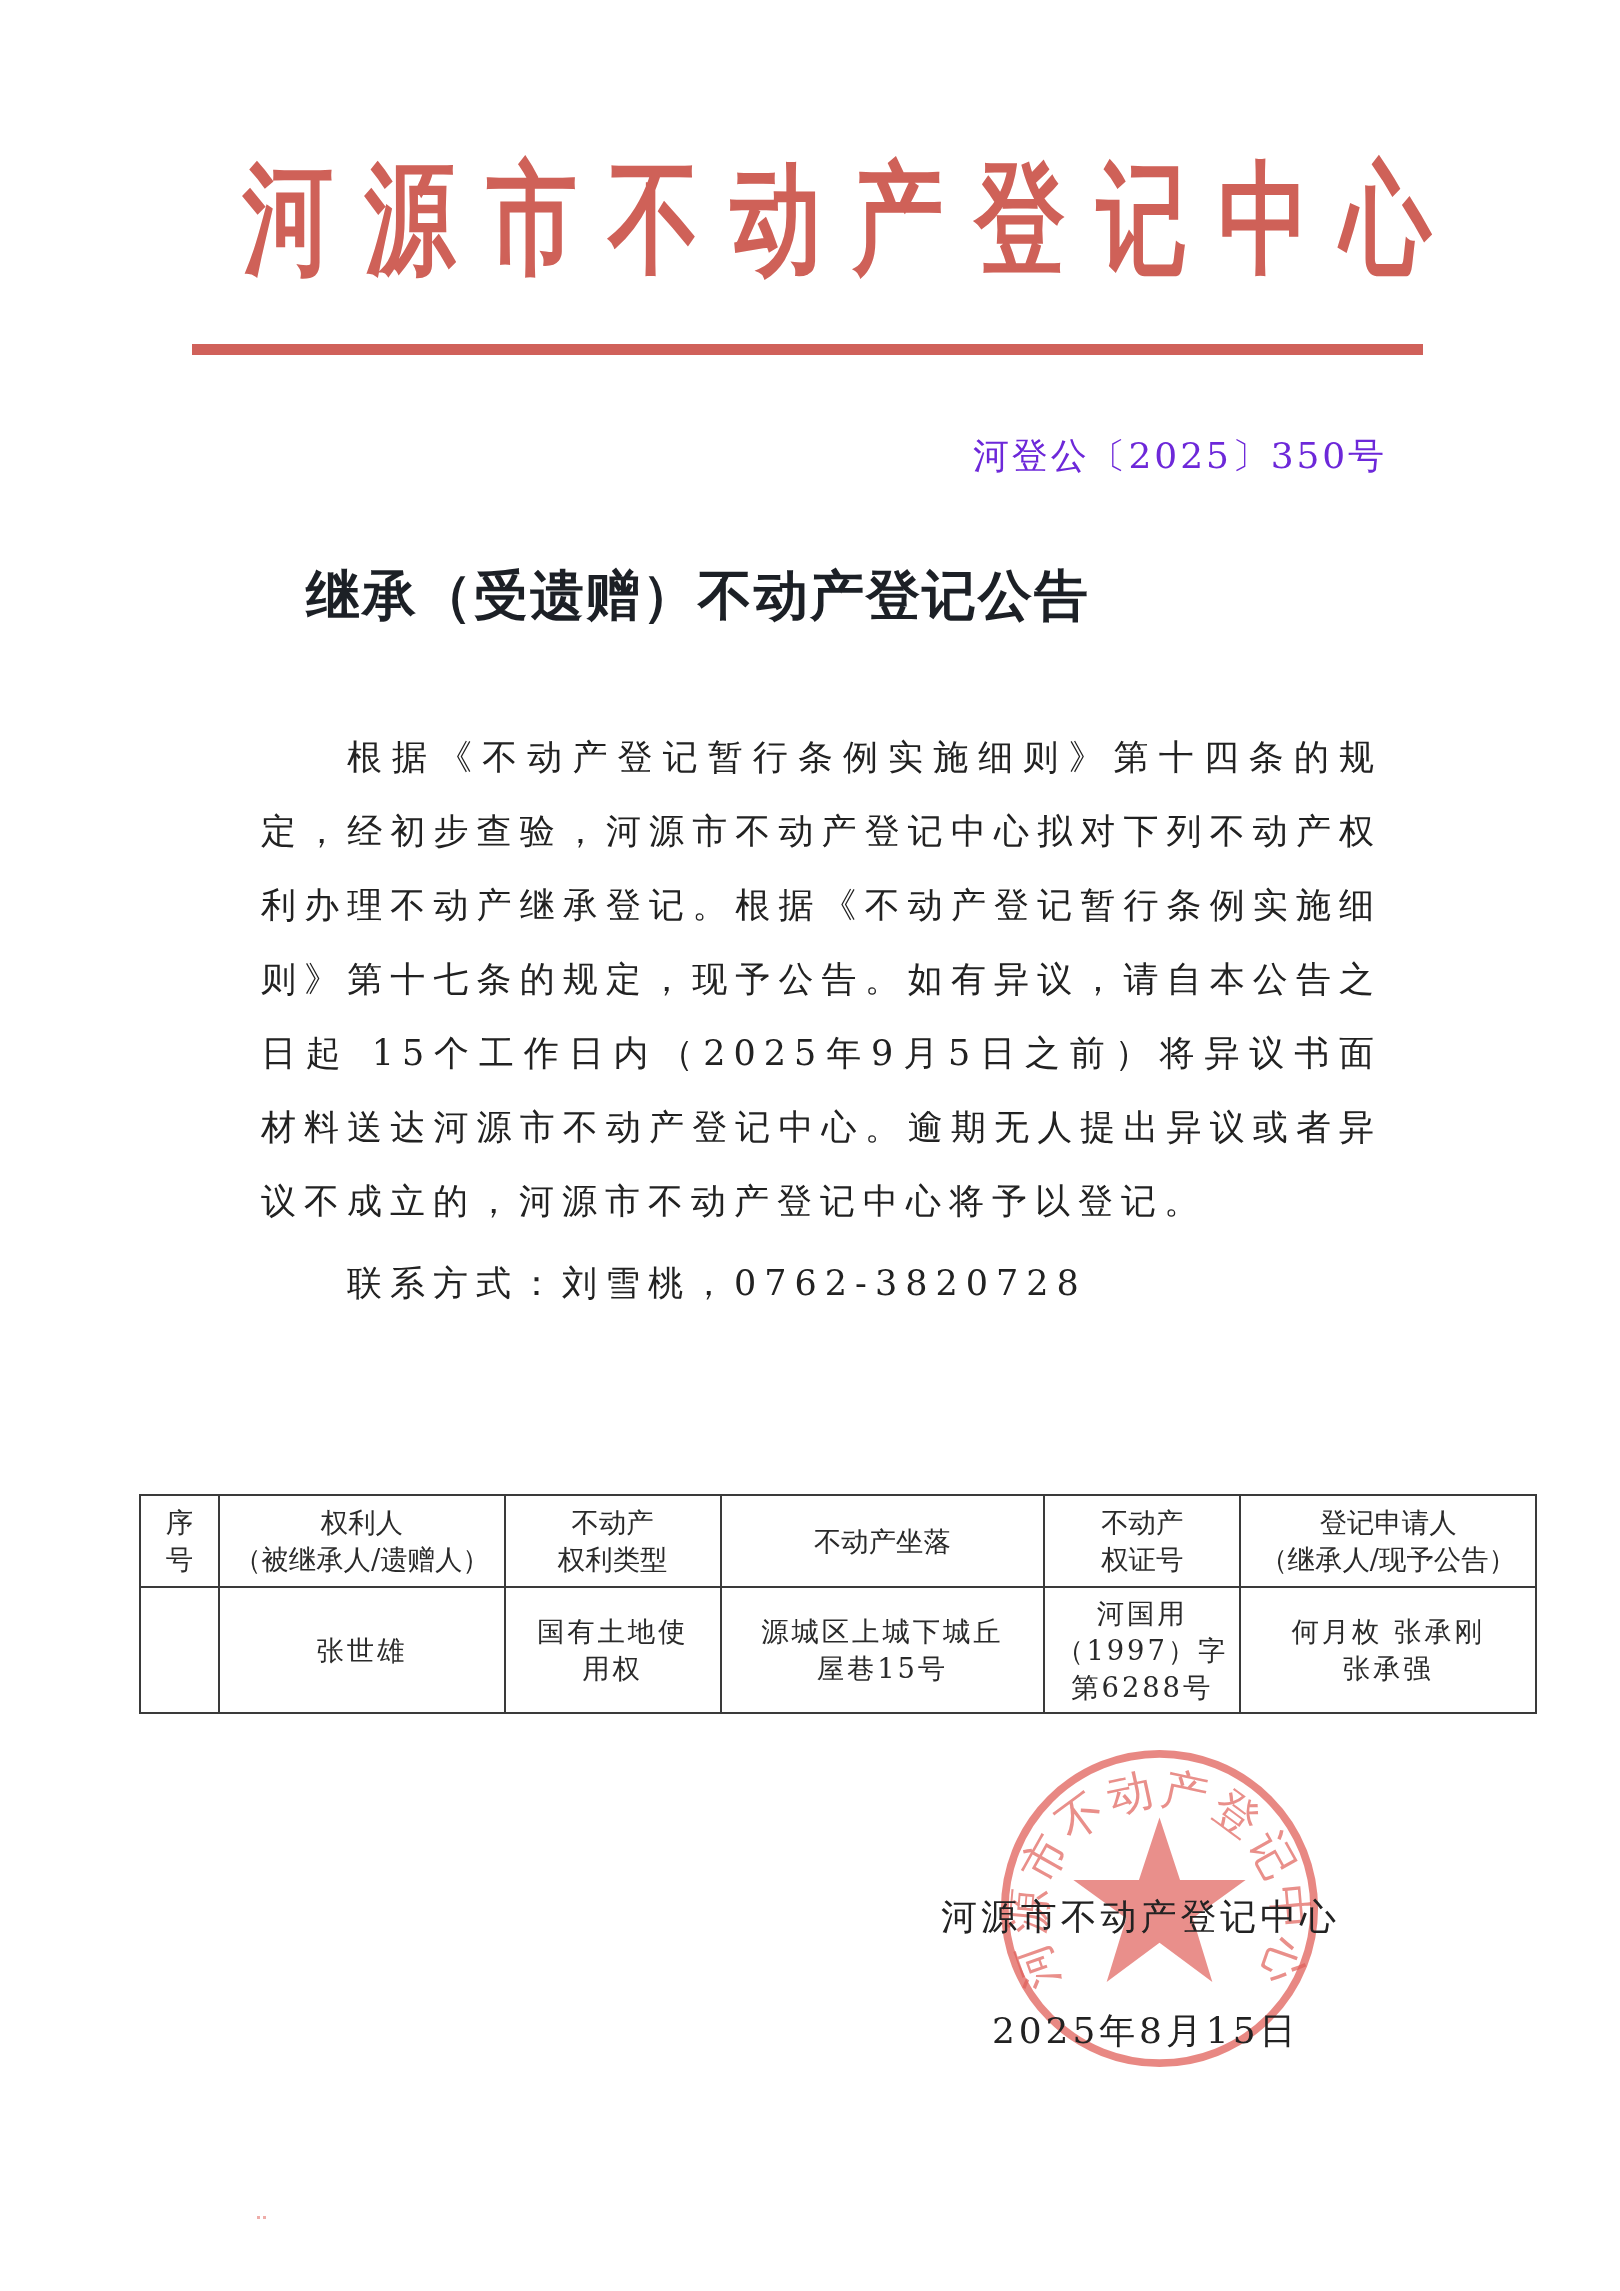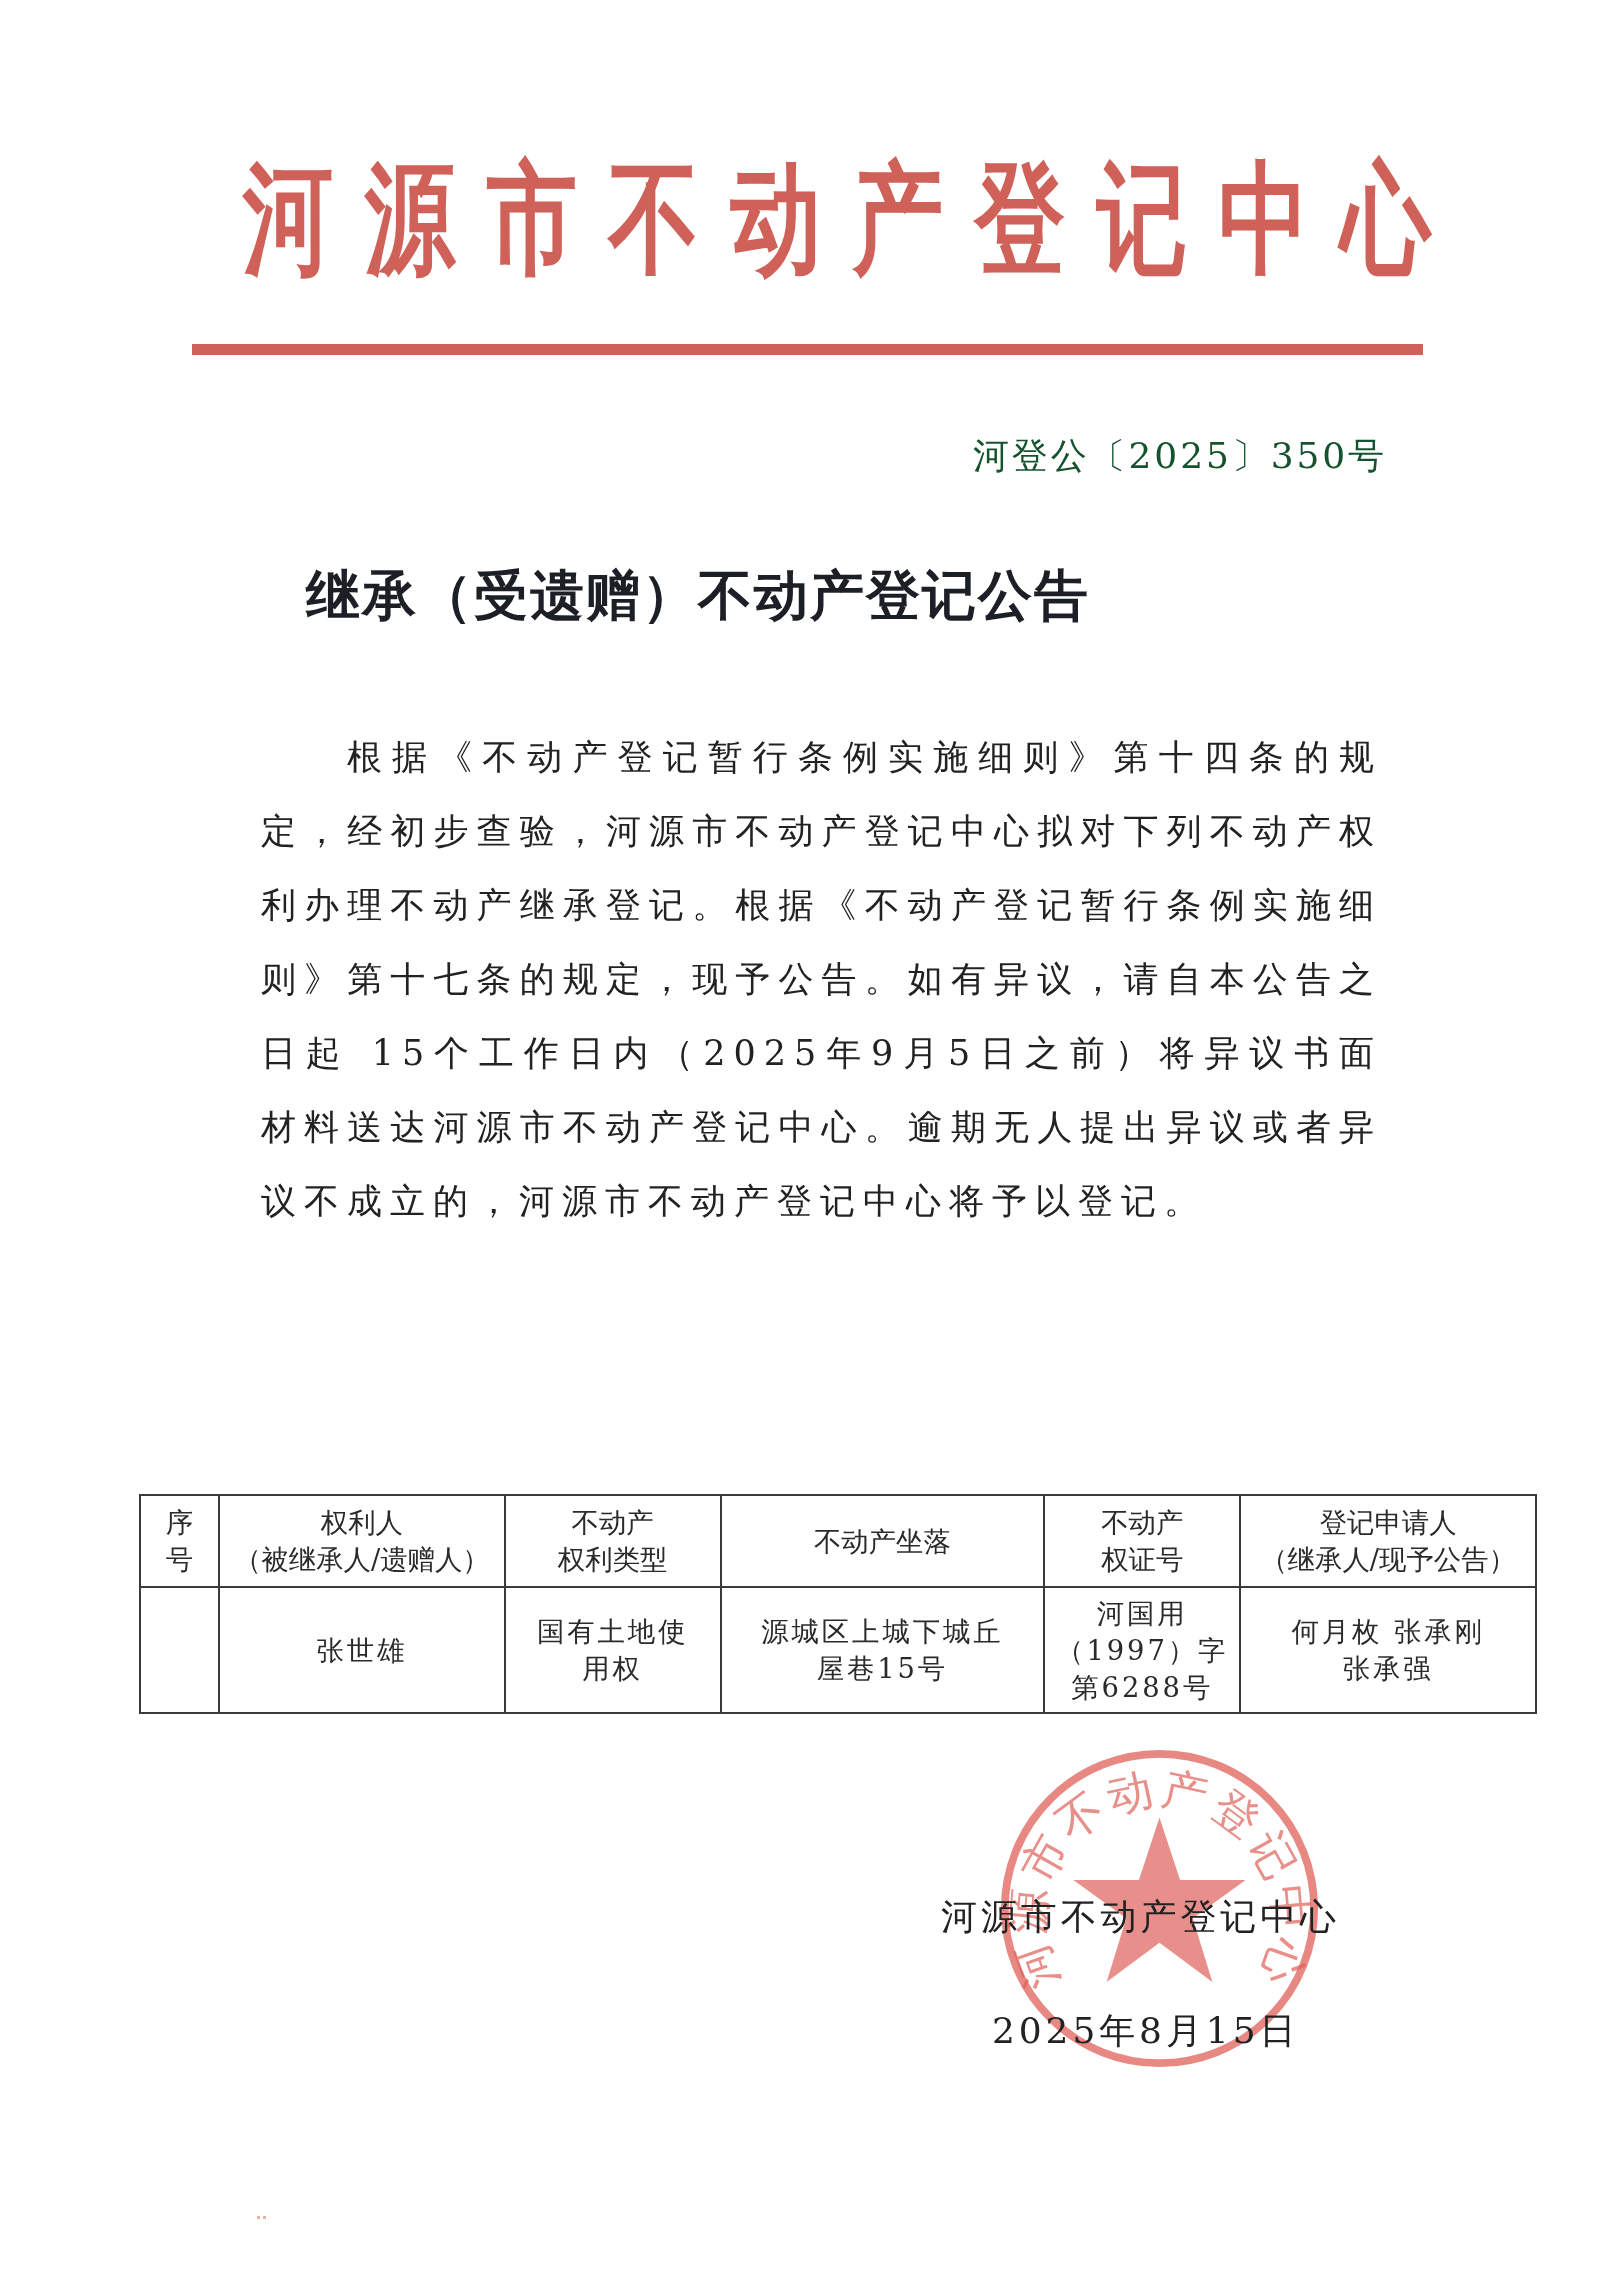--- a/index.html
+++ b/index.html
@@ -5,21 +5,21 @@
   html, body { margin: 0; padding: 0; background: #ffffff; }
   body { width: 1620px; height: 2292px; position: relative; overflow: hidden;
          font-family: "DejaVu Serif", "Liberation Serif", serif; color: #1e1e24; }
   .abs { position: absolute; }
   .org-header { left: 227px; top: 145px; width: 1166px; height: 147px;
     display: flex; justify-content: space-between; align-items: center;
     color: #cf6158; font-family: "DejaVu Serif", serif; font-weight: bold;
     font-size: 122px; line-height: 147px; }
   .org-header span { display: inline-block; transform: scaleX(0.74); transform-origin: center; }
   .red-rule { left: 192px; top: 344px; width: 1231px; height: 10.8px; background: #d0615a; }
-  .doc-number { right: 233px; top: 431px; font-size: 36px; line-height: 49px; letter-spacing: 2.9px; color: #14532d; }
+  .doc-number { right: 233px; top: 431px; font-size: 36px; line-height: 49px; letter-spacing: 2.9px; color: #6d28d9; }
   .notice-title { left: 0; width: 1396px; top: 561px; text-align: center;
     font-size: 54px; font-weight: bold; line-height: 69px; letter-spacing: 2px; color: #1c2026; }
   .body-text { left: 253px; width: 1137px; top: 712px; font-size: 35px;
     line-height: 74px; letter-spacing: 8px; color: #222; text-align: justify; }
   .body-text p { margin: 8px; }
   .indent { text-indent: 86px; }
   table.reg-table { position: absolute; left: 139px; top: 1494px; width: 1398px;
     border-collapse: collapse; font-size: 27.4px; color: #2a2a2a; }
   .reg-table td, .reg-table th { border: 2.5px solid #3a3a3a; text-align: center;
     vertical-align: middle; font-weight: normal; line-height: 37px; padding: 2px 5.9px; }
@@ -46,20 +46,21 @@
   <span>中</span>
   <span>心</span>
 </div>
 <div class="abs red-rule"></div>
 
 <div class="abs doc-number">河登公〔2025〕350号</div>
 <div class="abs notice-title">继承（受遗赠）不动产登记公告</div>
 
 <div class="abs body-text">
   <p class="indent">根据《不动产登记暂行条例实施细则》第十四条的规定，经初步查验，河源市不动产登记中心拟对下列不动产权利办理不动产继承登记。根据《不动产登记暂行条例实施细则》第十七条的规定，现予公告。如有异议，请自本公告之日起 15个工作日内（2025年9月5日之前）将异议书面材料送达河源市不动产登记中心。逾期无人提出异议或者异议不成立的，河源市不动产登记中心将予以登记。</p>
+  <p class="indent">联系方式：刘雪桃，0762-3820728</p>
 </div>
 
 <table class="reg-table">
   <colgroup>
     <col style="width:79px">
       <col style="width:286px">
       <col style="width:216px">
     <col style="width:324px">
       <col style="width:196px">
       <col style="width:296px">

